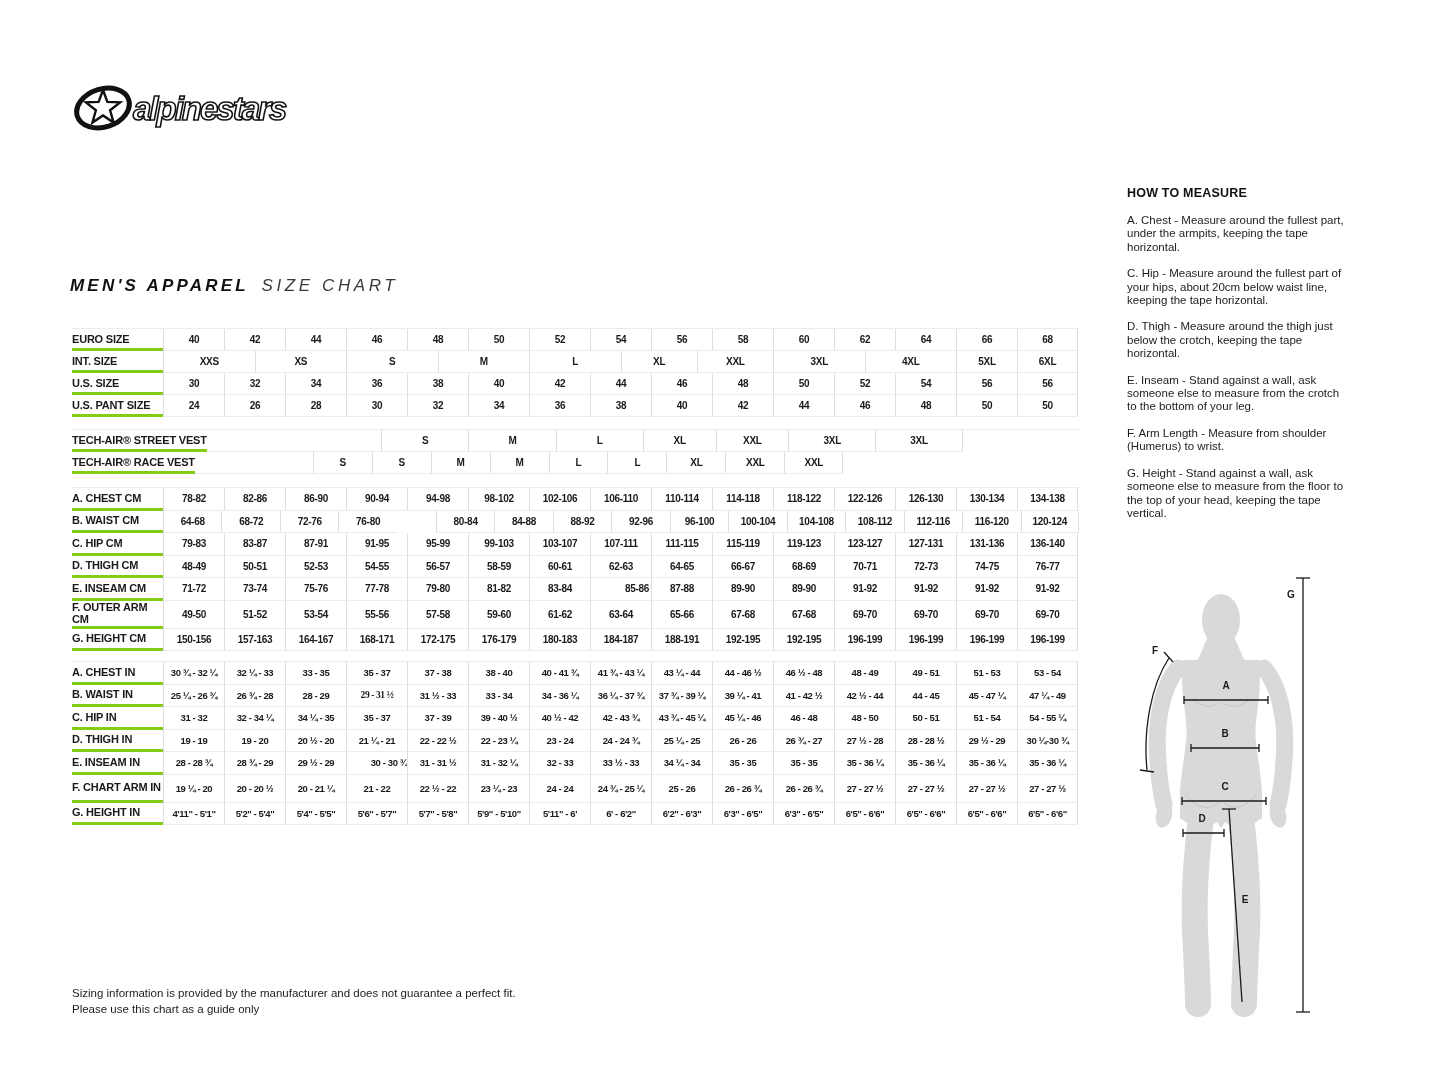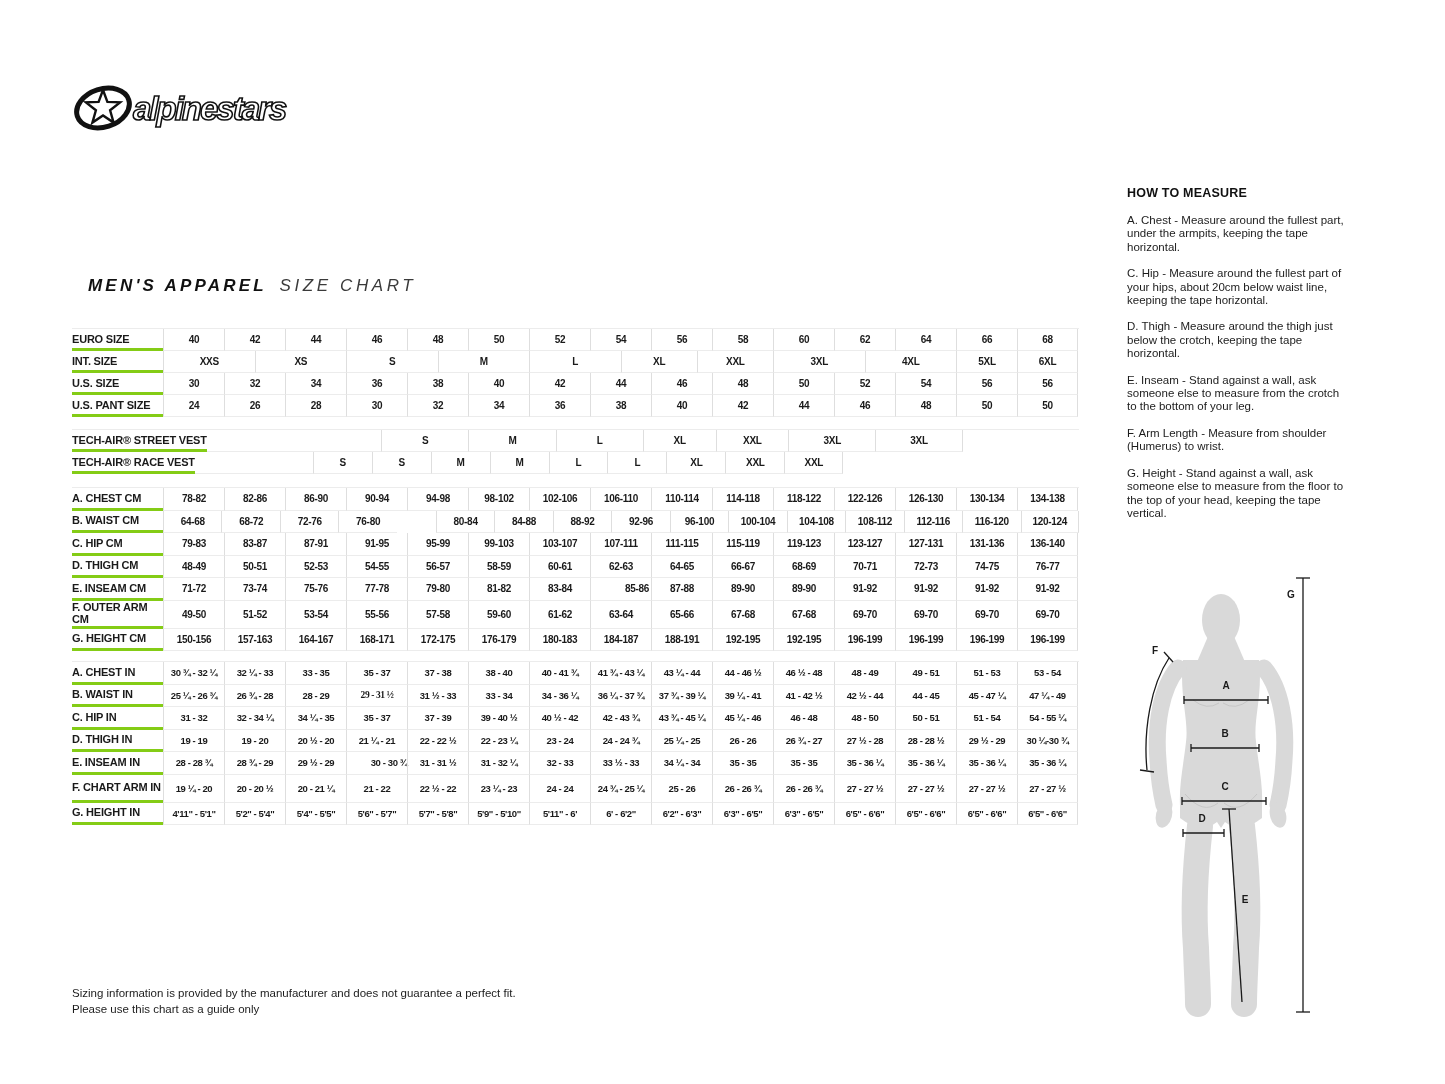--- a/index.html
+++ b/index.html
@@ -3,21 +3,21 @@
 <meta charset="utf-8">
 <style>
   html,body{margin:0;padding:0;background:#fff;}
   .page{position:relative;width:1445px;height:1084px;background:#ffffff;overflow:hidden;
         font-family:"Liberation Sans",sans-serif;color:#1a1a1a;}
 
   
   .logo{position:absolute;left:73px;top:78px;}
 
   
-  .title{position:absolute;left:88px;top:276px;font-style:italic;font-size:17px;white-space:nowrap;}
+  .title{position:absolute;left:70px;top:276px;font-style:italic;font-size:17px;white-space:nowrap;}
   .title .main{font-weight:bold;letter-spacing:3.2px;color:#111;}
   .title .sub{font-weight:normal;letter-spacing:3.6px;color:#3a3a3a;margin-left:8px;}
 
   
   .size-table{position:absolute;left:72px;top:328px;width:1007px;}
   .tgroup{border-top:1px solid #ececec;}
   .tgroup.g-tech{margin-top:12px;}
   .tgroup.g-cm{margin-top:13px;}
   .tgroup.g-in{margin-top:10px;text-align:right;}
   .trow{display:flex;align-items:stretch;}

